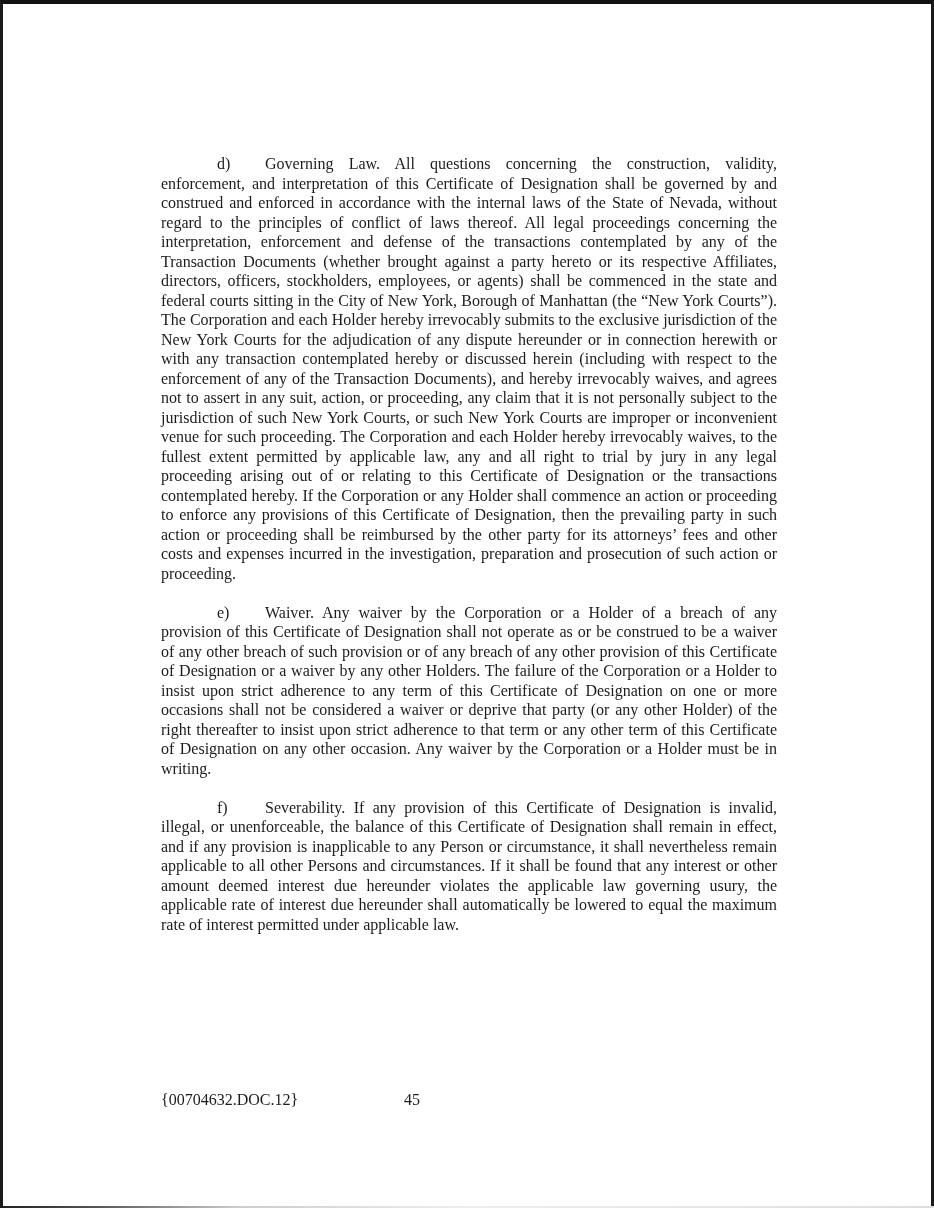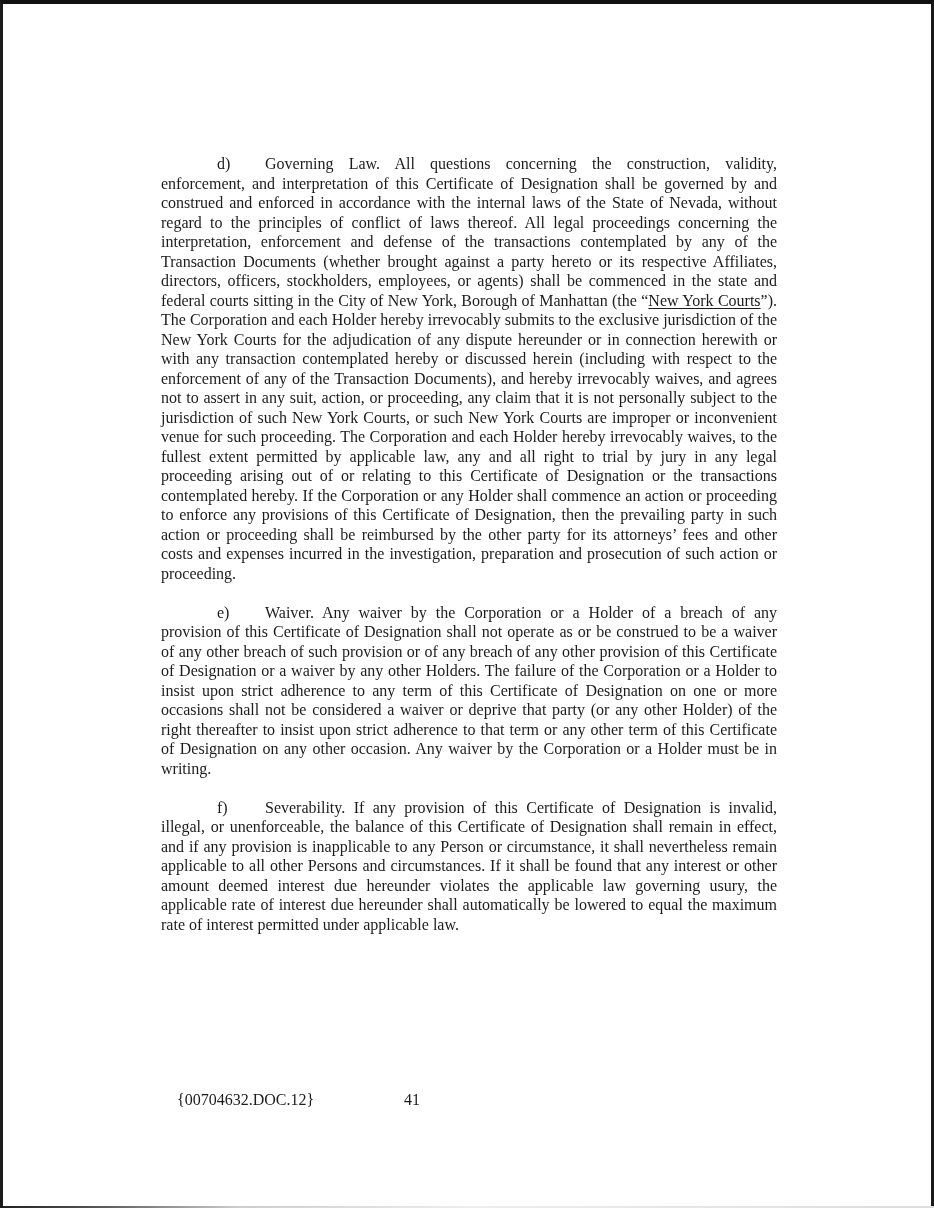--- a/index.html
+++ b/index.html
@@ -48,35 +48,34 @@
   }
   .para-label {
     display: inline-block;
     width: 48px;
     text-indent: 0;
   }
   .heading {
     text-underline-offset: 2px;
   }
   .defined {
-    text-decoration: underline;
     text-underline-offset: 2px;
   }
   .footer {
     position: absolute;
     top: 1087px;
     left: 158px;
     width: 616px;
     font-family: "Liberation Serif", "DejaVu Serif", serif;
     font-size: 16px;
     color: #1c1c1c;
   }
   .doc-id {
     position: absolute;
-    left: 16px;
+    left: 0;
     top: 0;
   }
   .page-number {
     position: absolute;
     left: 243px;
     top: 0;
   }
 </style>
 </head>
 <body>
@@ -93,17 +92,17 @@
     </p>
 
     <p class="para">
       <span class="para-label">f)</span><span class="heading">Severability</span><span>.  If any provision of this Certificate of Designation is invalid, illegal, or unenforceable, the balance of this Certificate of Designation shall remain in effect, and if any provision is inapplicable to any Person or circumstance, it shall nevertheless remain applicable to all other Persons and circumstances.  If it shall be found that any interest or other amount deemed interest due hereunder violates the applicable law governing usury, the applicable rate of interest due hereunder shall automatically be lowered to equal the maximum rate of interest permitted under applicable law.</span>
     </p>
 
   </div>
 
   <div class="footer">
     <span class="doc-id">{00704632.DOC.12}</span>
-    <span class="page-number">41</span>
+    <span class="page-number">45</span>
   </div>
 
   <div class="scan-bottom"></div>
 </div>
 
 </body></html>

